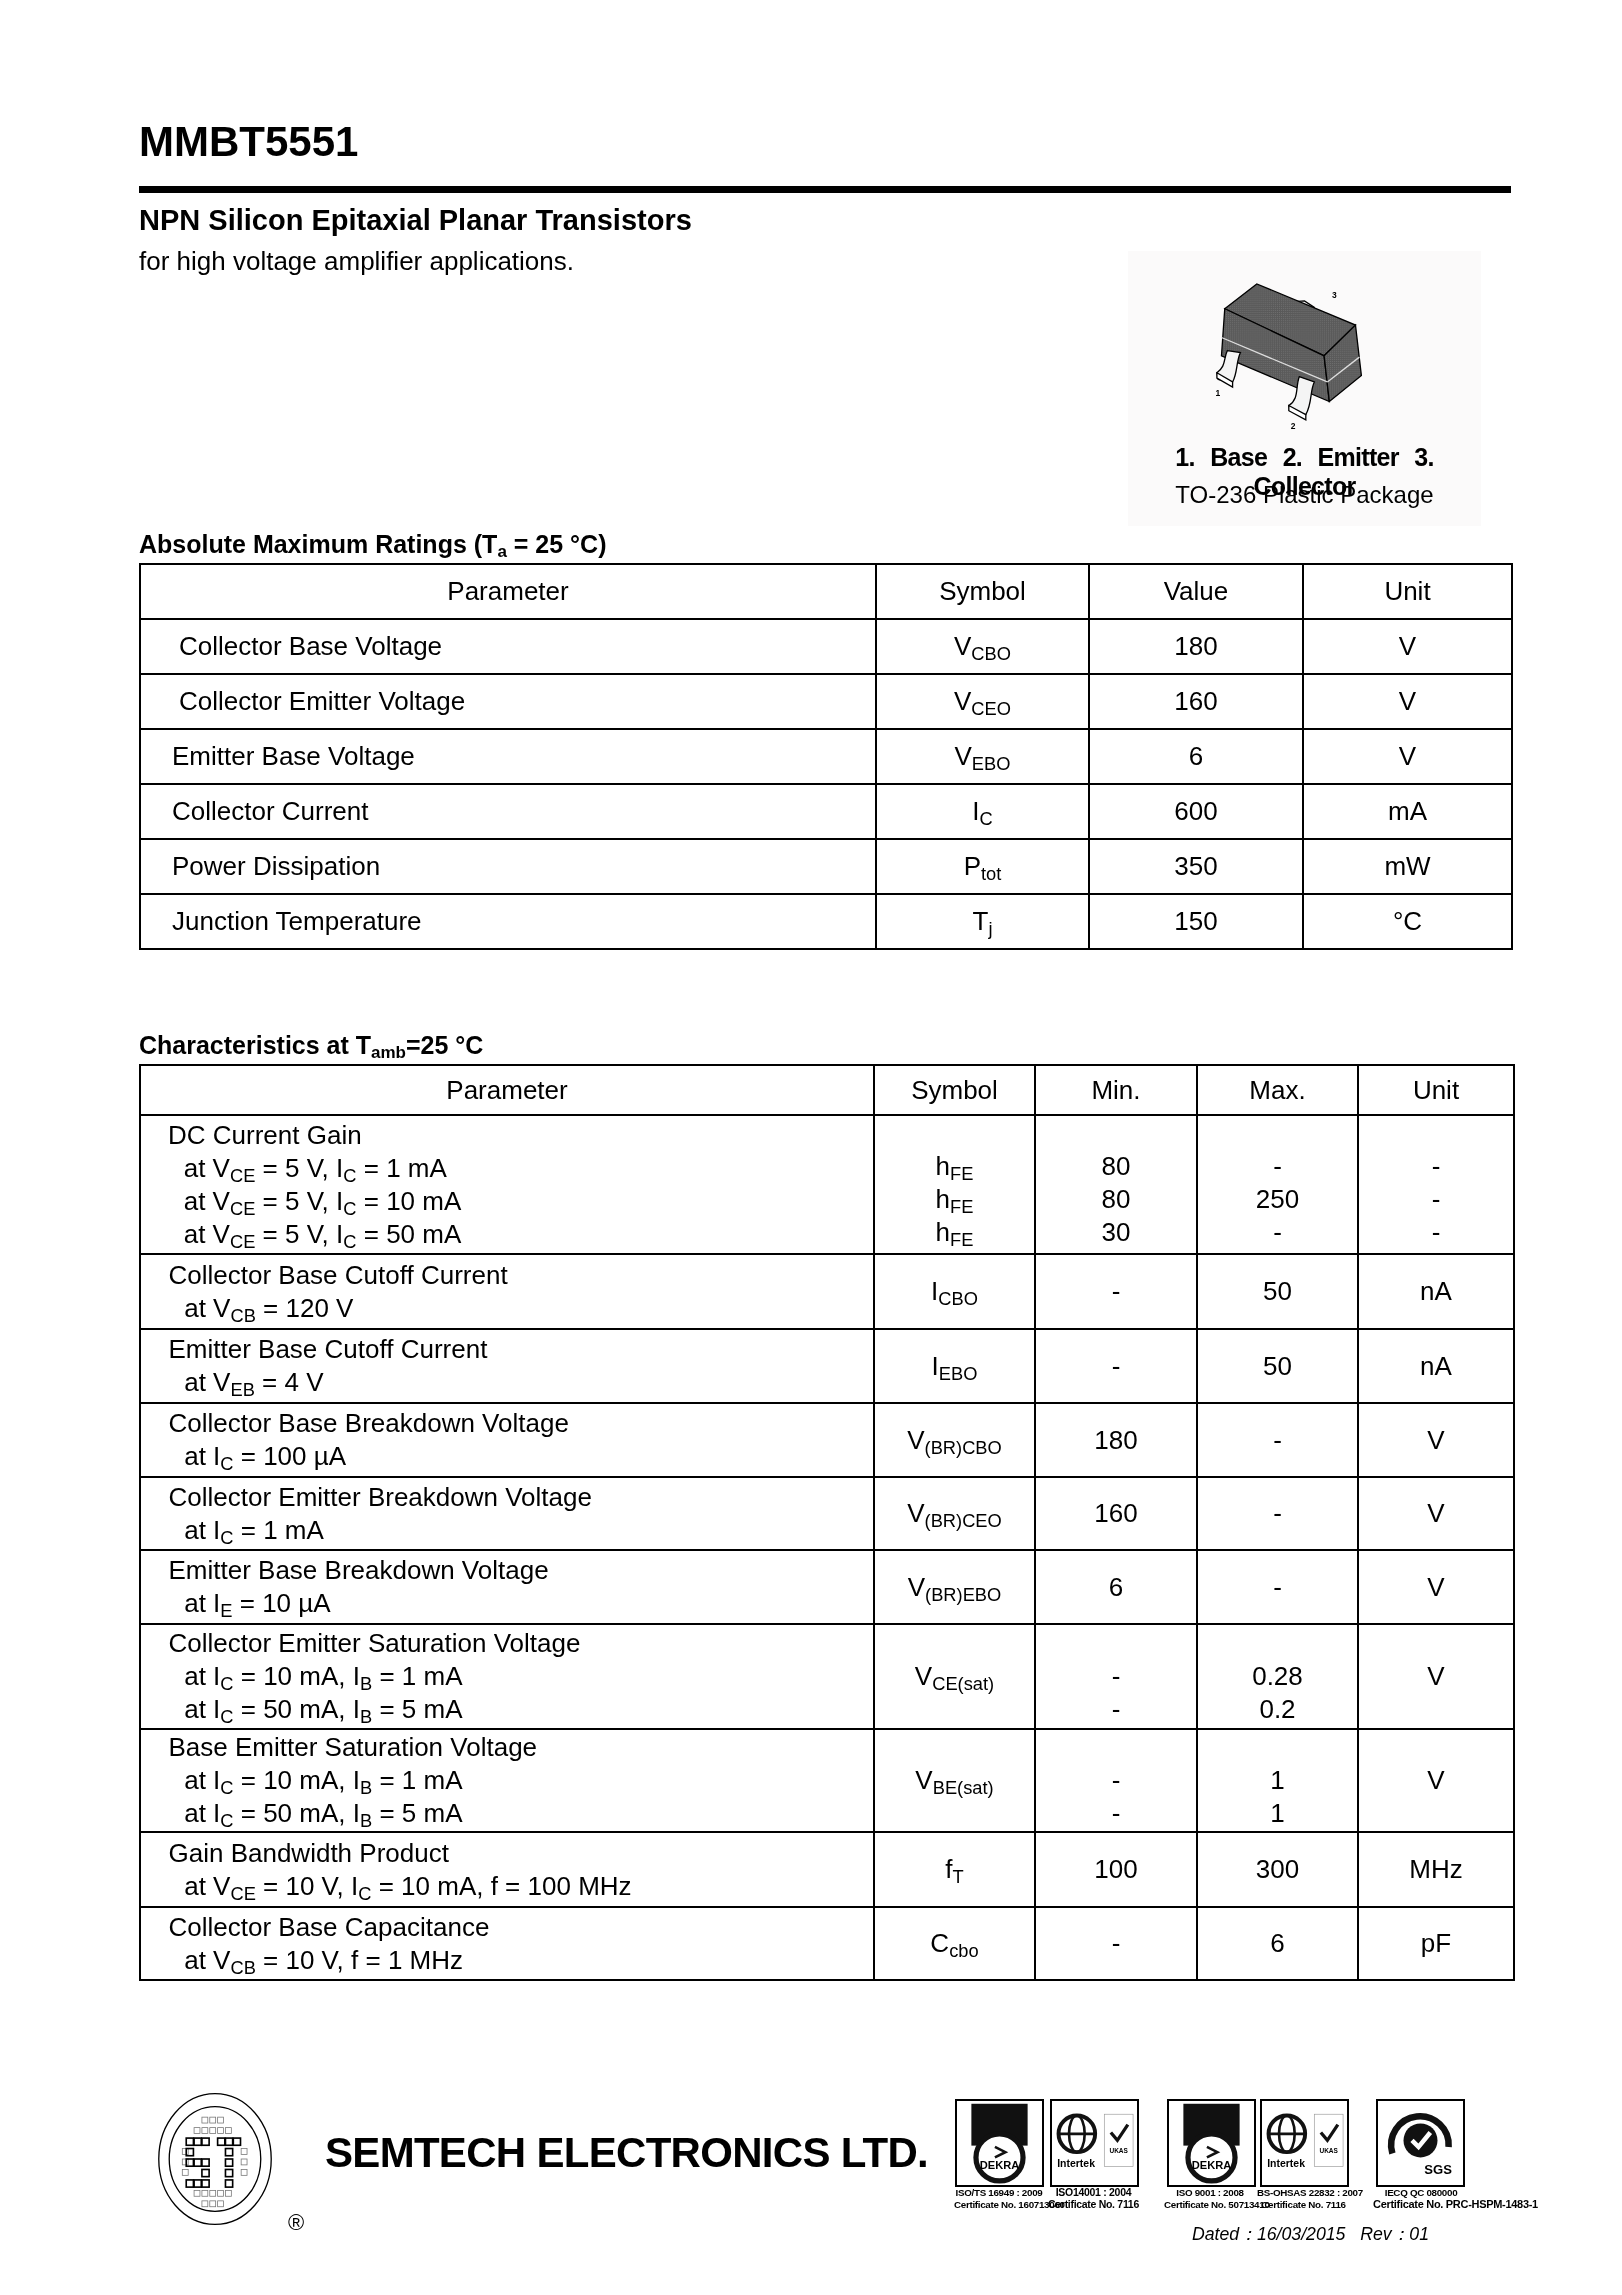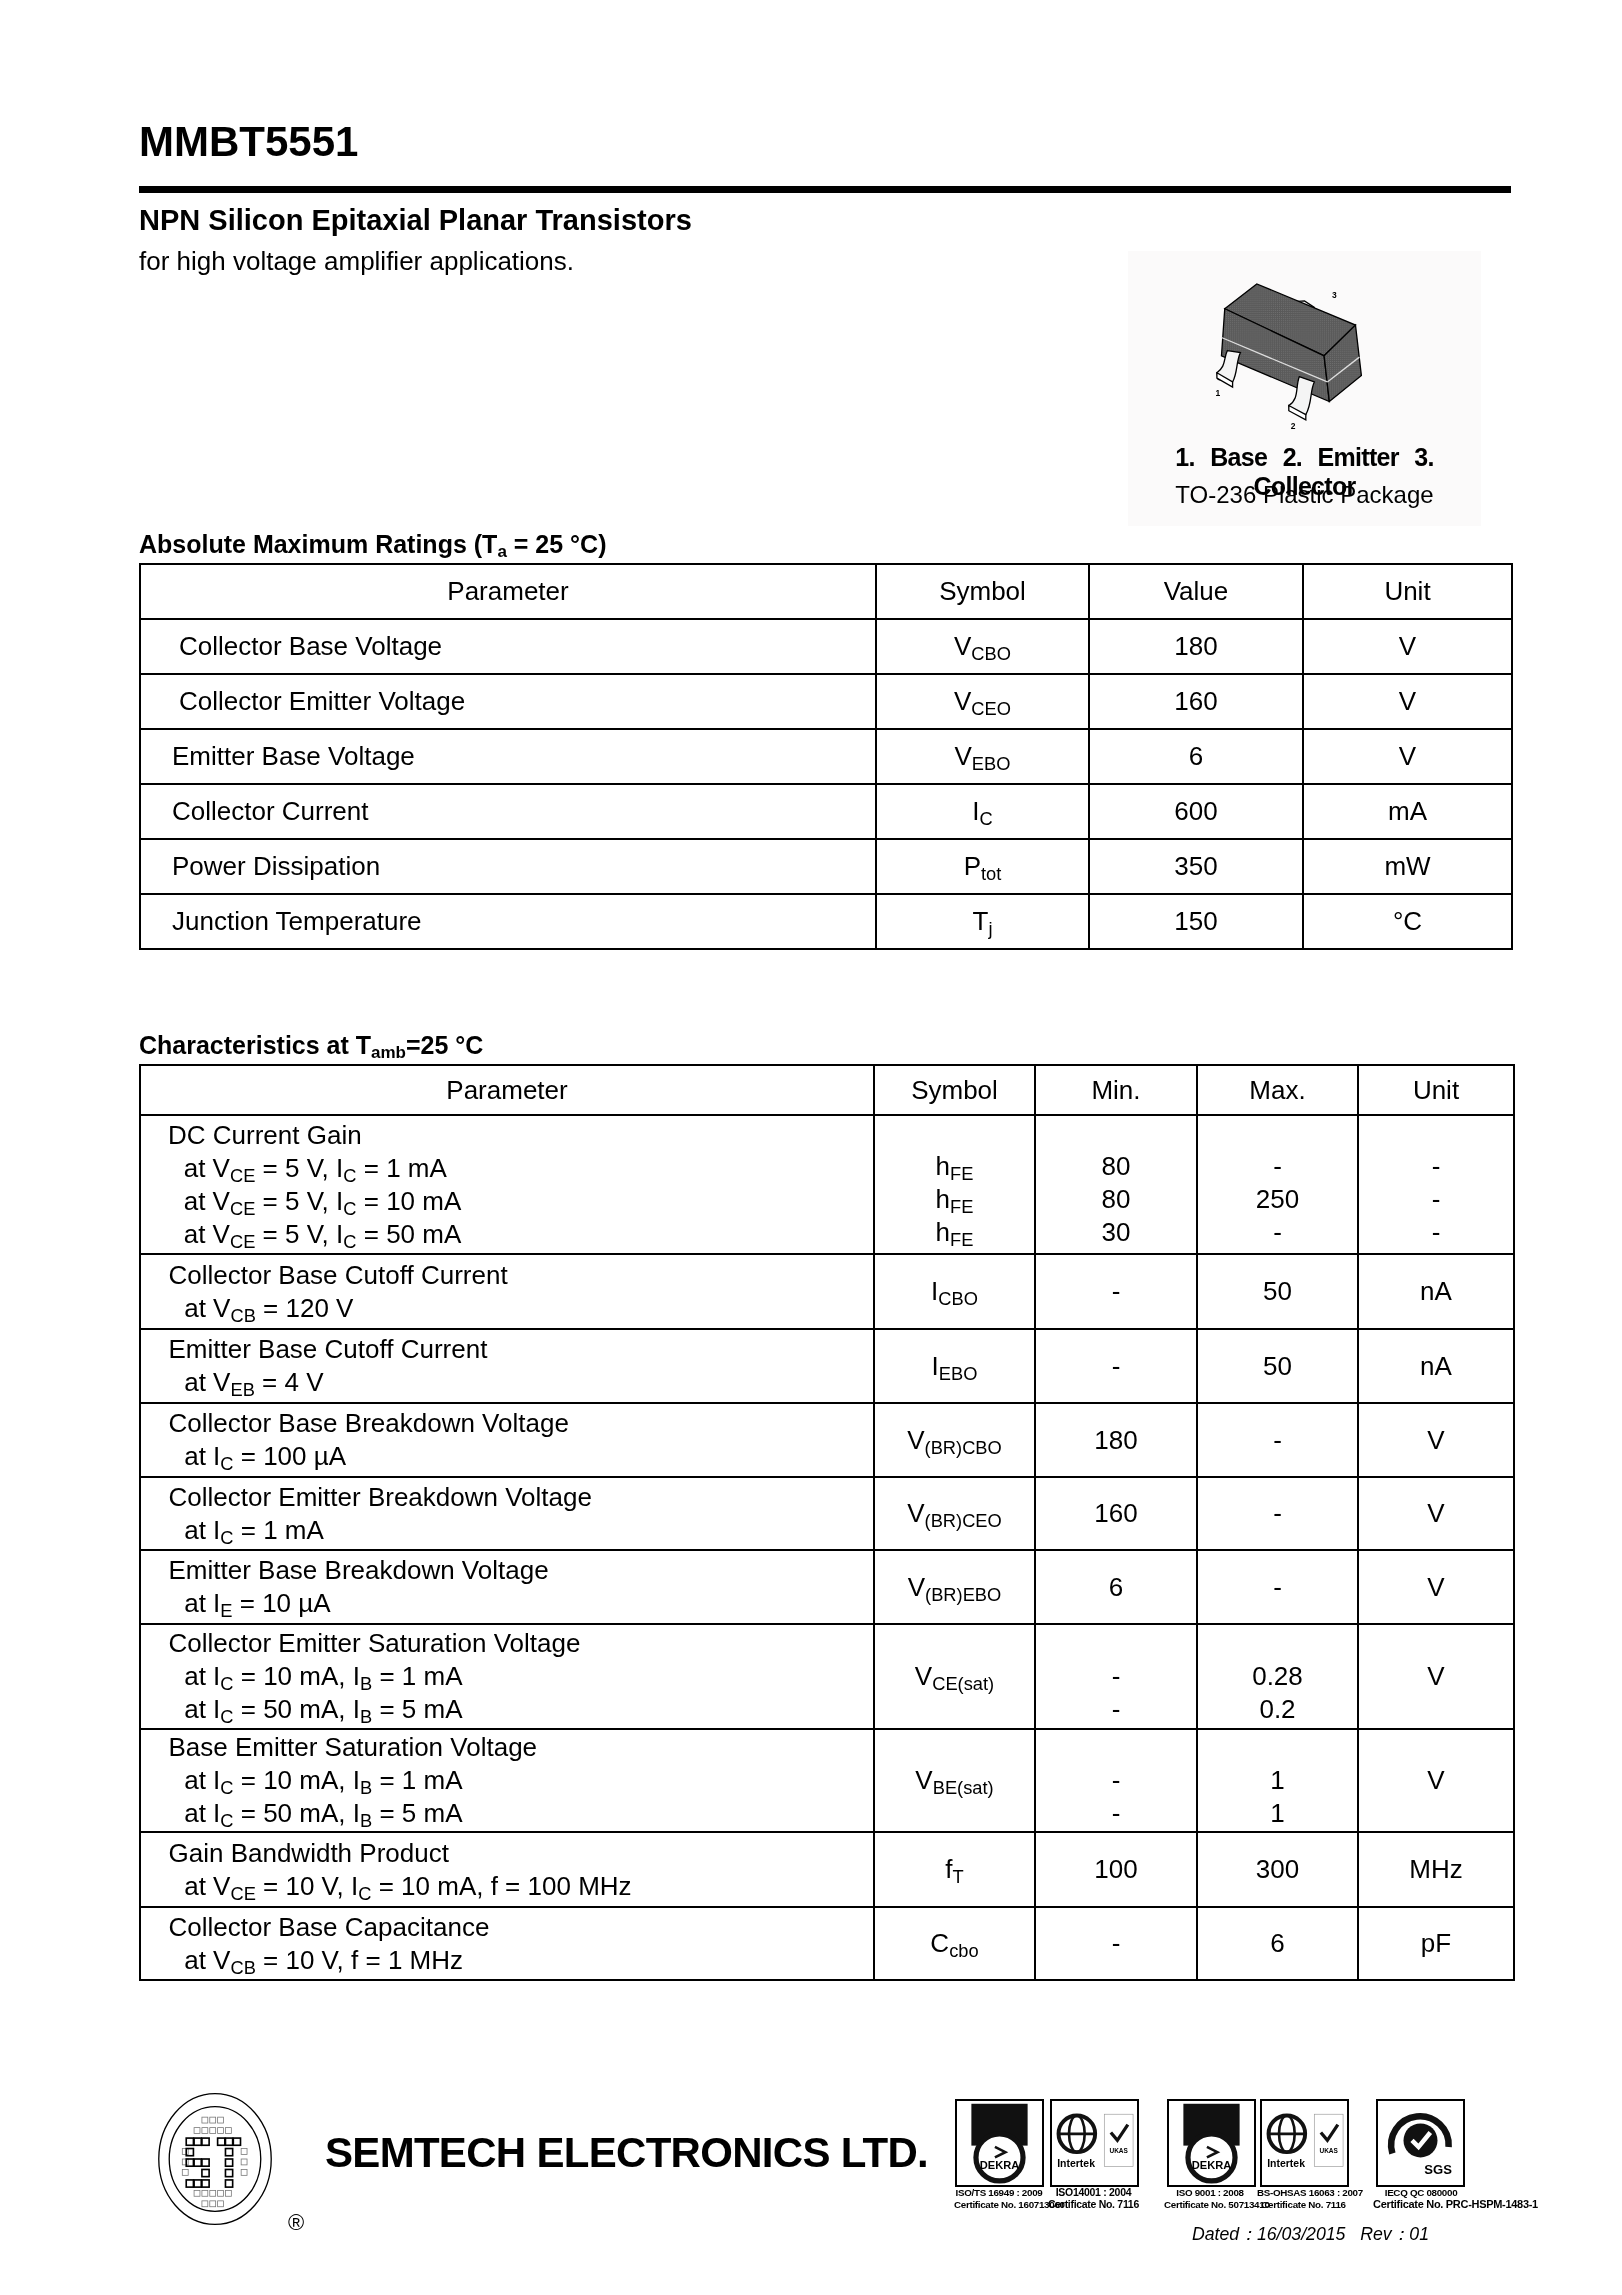--- a/index.html
+++ b/index.html
@@ -451,21 +451,21 @@
   <svg width="85" height="84" viewBox="0 0 130 128">
       <circle cx="38" cy="50" r="28" fill="none" stroke="#111" stroke-width="6"></circle>
       <line x1="10" y1="50" x2="66" y2="50" stroke="#111" stroke-width="4"></line>
       <ellipse cx="38" cy="50" rx="12" ry="28" fill="none" stroke="#111" stroke-width="4"></ellipse>
       <text x="8" y="100" font-size="16" font-weight="bold" font-family="Liberation Sans, sans-serif">Intertek</text>
       <rect x="80" y="20" width="44" height="80" fill="none" stroke="#999"></rect>
       <path d="M90 48 L100 60 L116 36" fill="none" stroke="#111" stroke-width="5"></path>
       <text x="102" y="80" text-anchor="middle" font-size="10" font-weight="bold" font-family="Liberation Sans, sans-serif">UKAS</text>
     </svg>
 </div>
-<div class="cert-label" style="left:1257px; width:93px"><span>BS-OHSAS 16063 : 2007</span><span class="l2">Certificate No. 7116</span></div>
+<div class="cert-label" style="left:1257px; width:93px"><span>BS-OHSAS 22832 : 2007</span><span class="l2">Certificate No. 7116</span></div>
 
 <div class="cert" style="left:1376px">
   <svg width="85" height="84" viewBox="0 0 130 128">
       <path d="M22 80 A44 44 0 1 1 108 70" fill="none" stroke="#111" stroke-width="10"></path>
       <circle cx="65" cy="60" r="26" fill="#111"></circle>
       <path d="M52 60 L62 70 L80 48" fill="none" stroke="#fff" stroke-width="7"></path>
       <text x="92" y="112" text-anchor="middle" font-size="20" font-weight="bold" font-family="Liberation Sans, sans-serif">SGS</text>
     </svg>
 </div>
 <div class="cert-label" style="left:1373px; width:96px"><span>IECQ QC 080000</span><span class="l2" style="font-size:11px">Certificate No. PRC-HSPM-1483-1</span></div>

